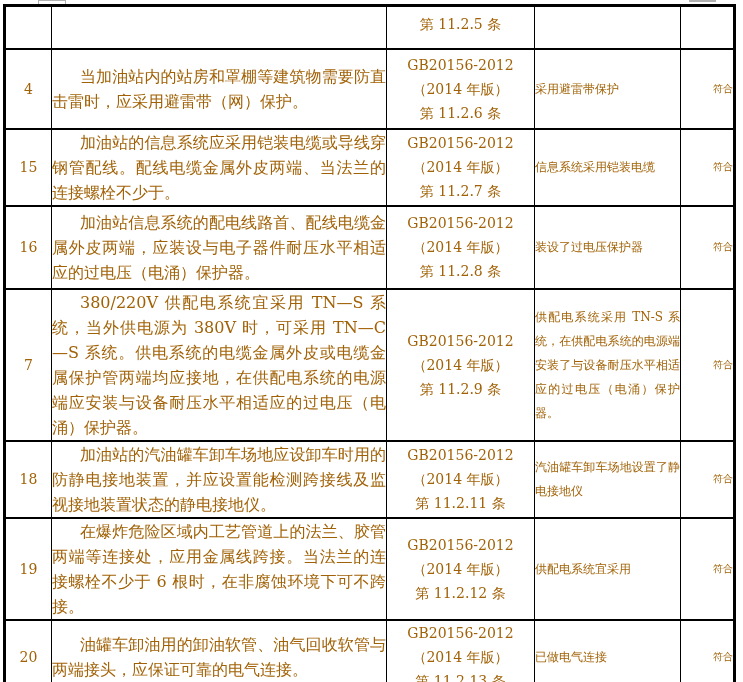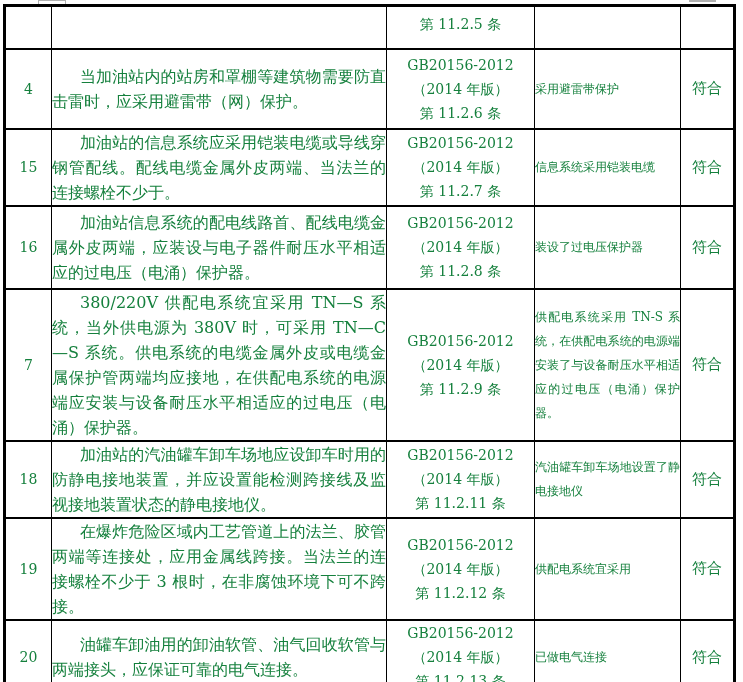--- a/index.html
+++ b/index.html
@@ -7,21 +7,21 @@
     padding: 0;
     background: #ffffff;
   }
   #page {
     position: relative;
     width: 743px;
     height: 682px;
     background: #ffffff;
     overflow: hidden;
     font-family: "DejaVu Serif", "Liberation Serif", serif;
-    color: #15803d;
+    color: #a16207;
   }
   
   #artifact-left {
     position: absolute;
     left: 38px;
     top: 0;
     width: 28px;
     height: 5px;
     border: 1px solid #b0b0b0;
     border-bottom: none;
@@ -83,22 +83,22 @@
     vertical-align: top;
     padding-top: 5px;
   }
   td.measure {
     font-size: 12px;
     line-height: 24px;
     text-align: justify;
     padding: 2px 7px;
   }
   td.result {
-    font-size: 15px;
-    text-align: center;
+    font-size: 10px;
+    text-align: right;
   }
 </style>
 </head>
 <body>
 
 <div id="page">
 
   <div id="artifact-left"></div>
   <div id="artifact-right"></div>
 
@@ -158,21 +158,21 @@
         <td class="num">18</td>
         <td class="req">加油站的汽油罐车卸车场地应设卸车时用的防静电接地装置，并应设置能检测跨接线及监视接地装置状态的静电接地仪。</td>
         <td class="basis">GB20156-2012
 （2014 年版）
 第 11.2.11 条</td>
         <td class="measure">汽油罐车卸车场地设置了静电接地仪</td>
         <td class="result">符合</td>
       </tr>
       <tr class="r6">
         <td class="num">19</td>
-        <td class="req">在爆炸危险区域内工艺管道上的法兰、胶管两端等连接处，应用金属线跨接。当法兰的连接螺栓不少于 3 根时，在非腐蚀环境下可不跨接。</td>
+        <td class="req">在爆炸危险区域内工艺管道上的法兰、胶管两端等连接处，应用金属线跨接。当法兰的连接螺栓不少于 6 根时，在非腐蚀环境下可不跨接。</td>
         <td class="basis">GB20156-2012
 （2014 年版）
 第 11.2.12 条</td>
         <td class="measure">供配电系统宜采用</td>
         <td class="result">符合</td>
       </tr>
       <tr class="r7">
         <td class="num">20</td>
         <td class="req">油罐车卸油用的卸油软管、油气回收软管与两端接头，应保证可靠的电气连接。</td>
         <td class="basis">GB20156-2012

